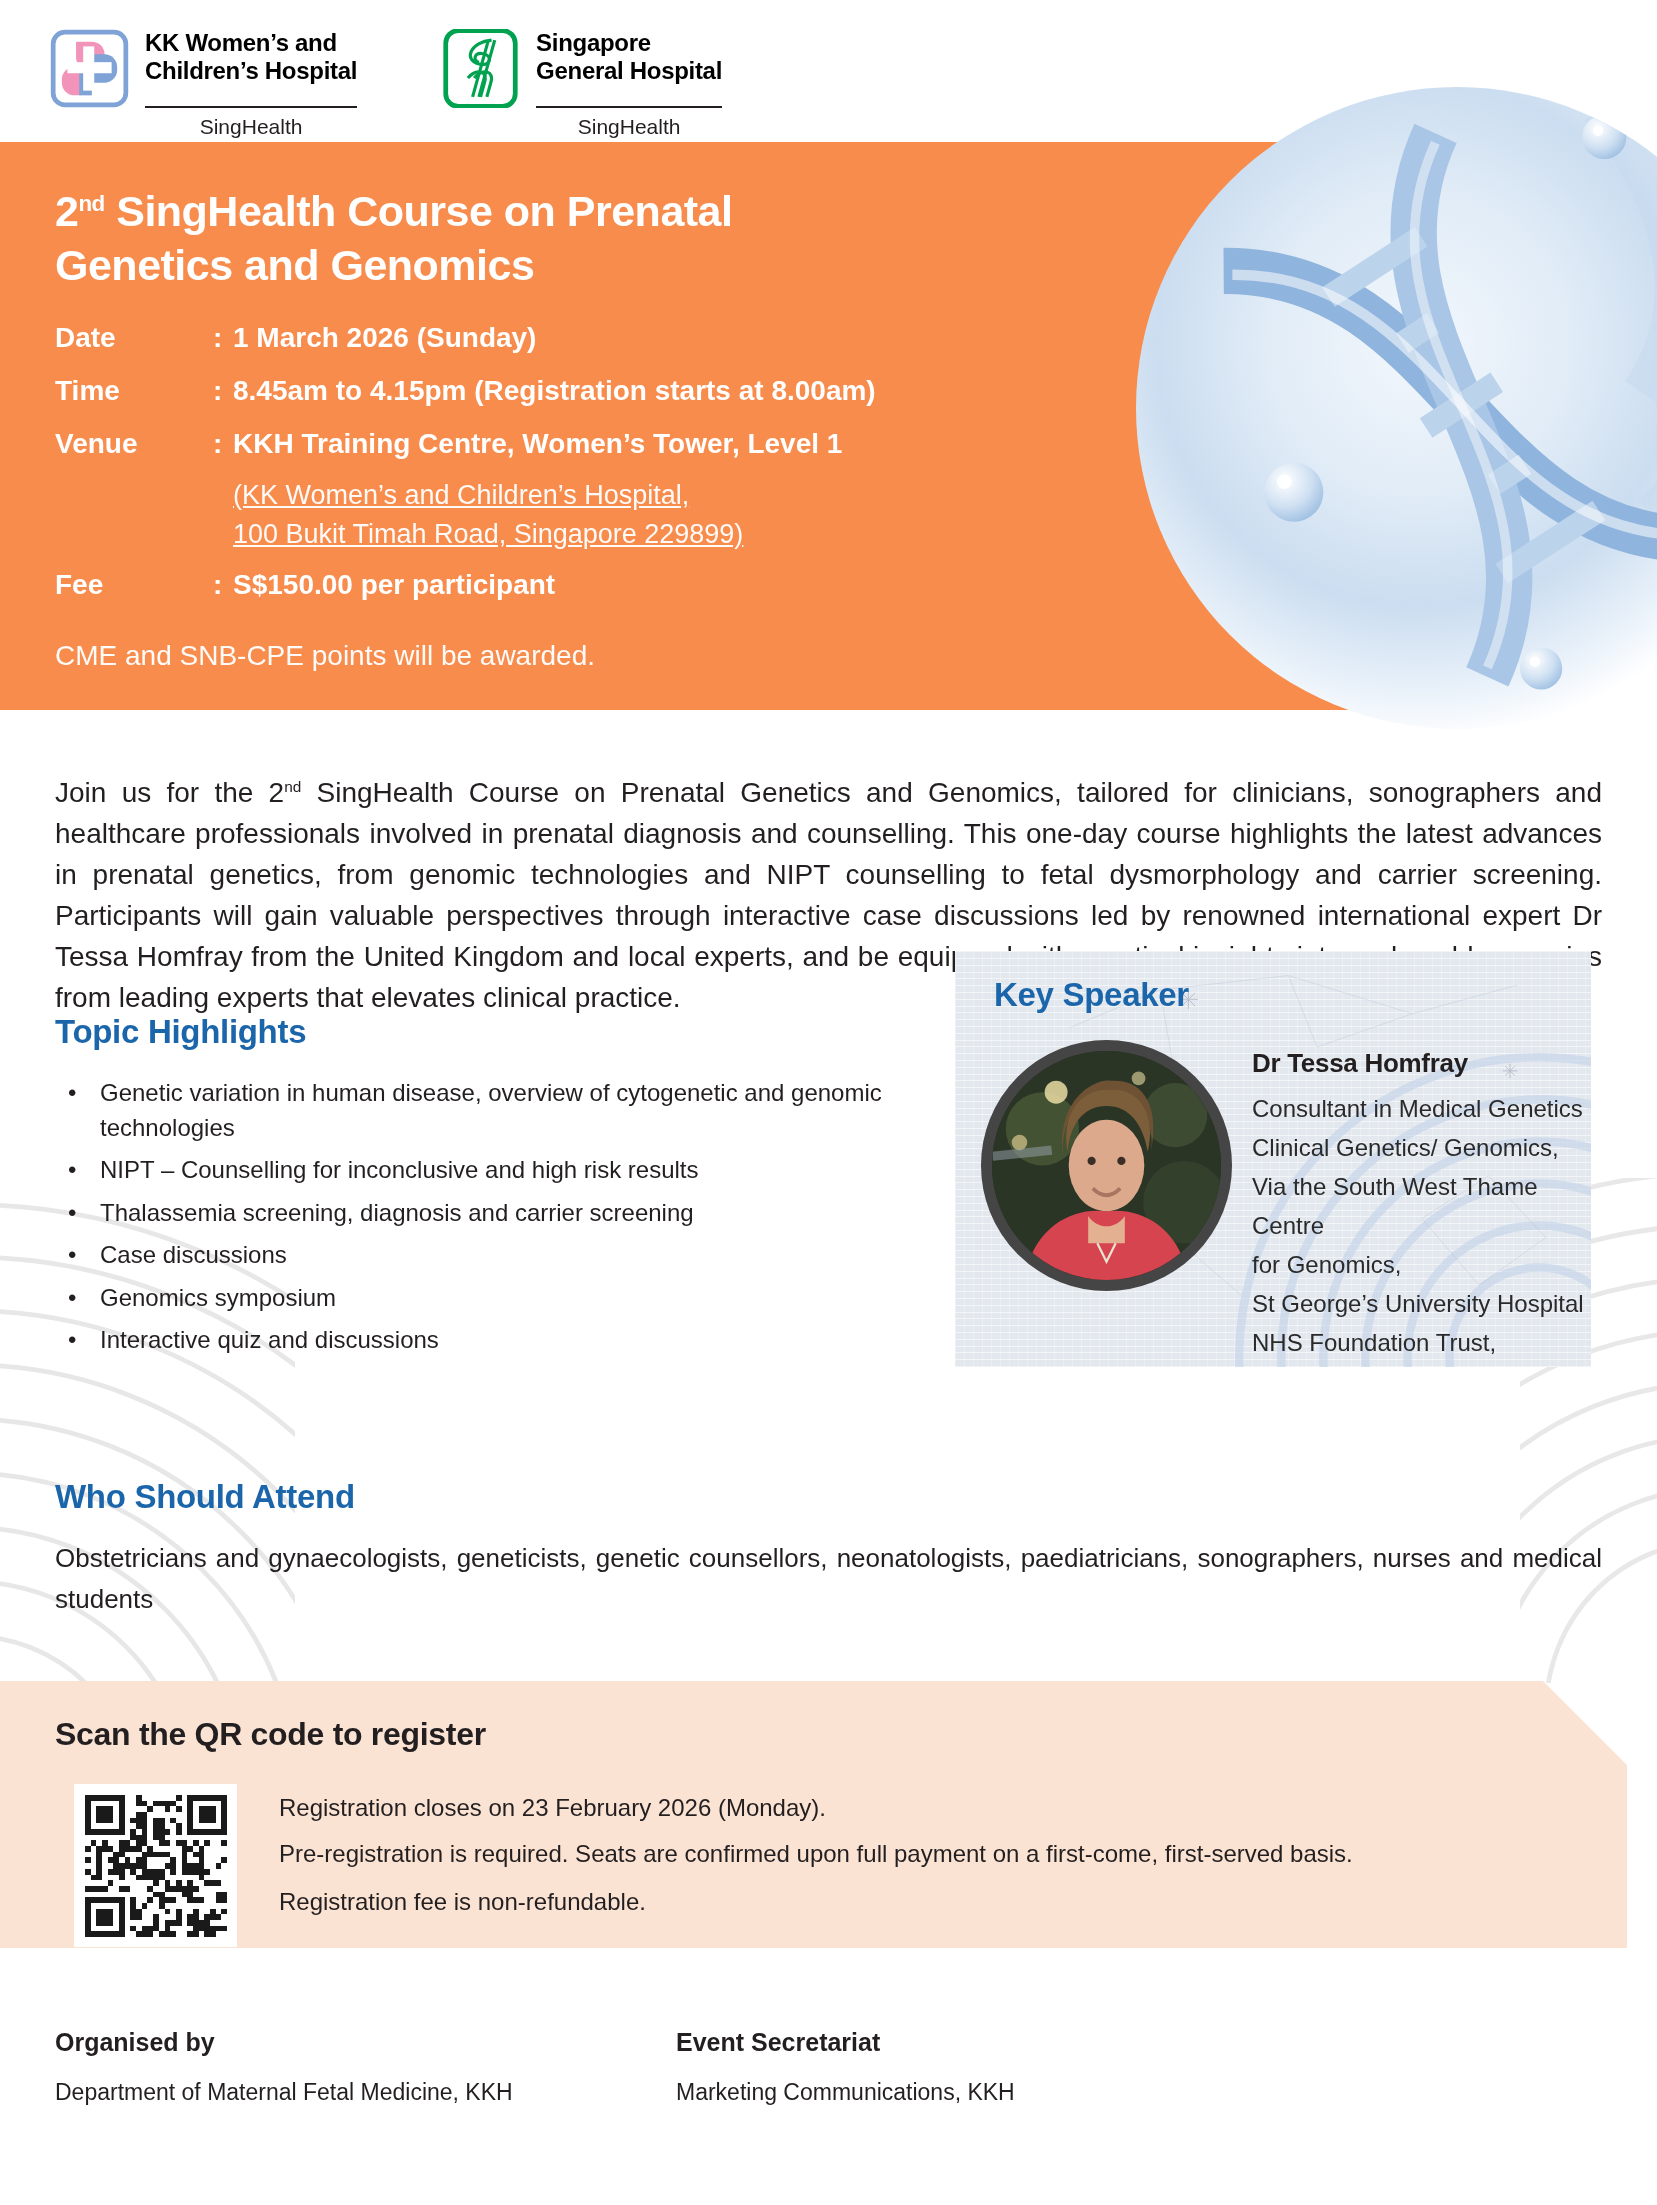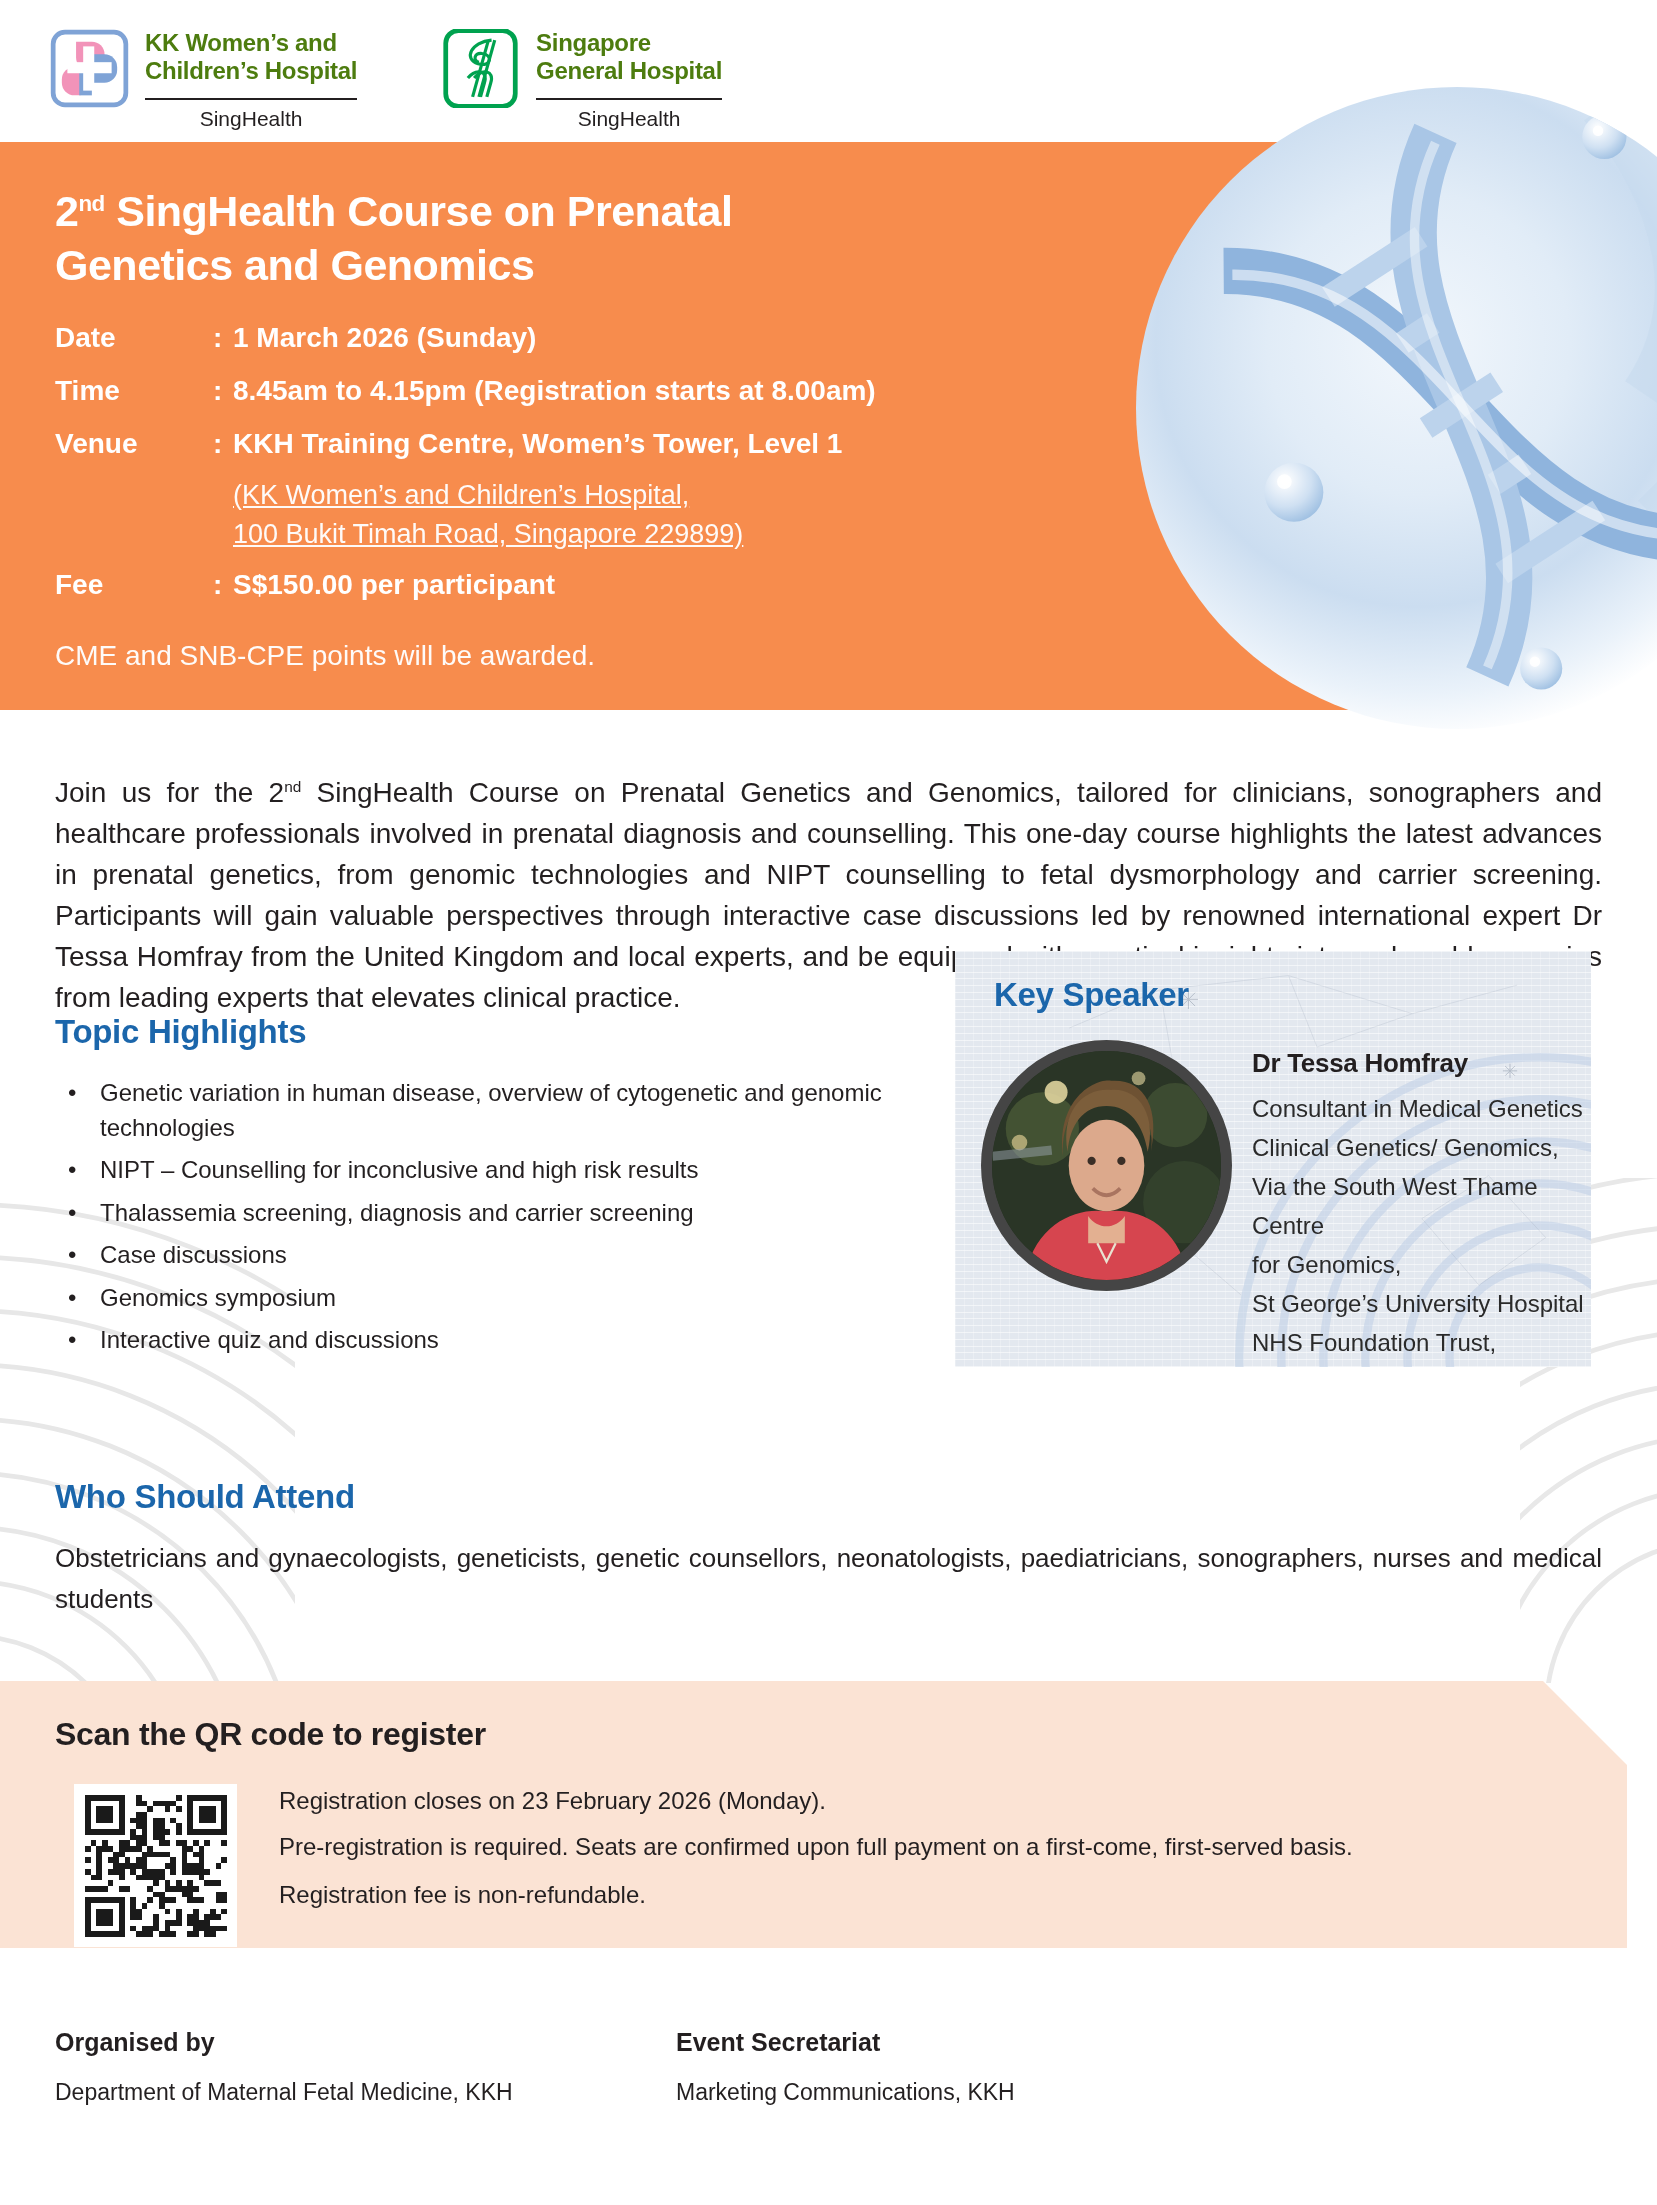--- a/index.html
+++ b/index.html
@@ -4,21 +4,21 @@
 <style>
   html,body{margin:0;padding:0;background:#ffffff;}
   .page{position:relative;width:1657px;height:2205px;background:#fff;overflow:hidden;
         font-family:"Liberation Sans", sans-serif;color:var(--text_dark,#231F20);}
 
   
   .logos{position:absolute;top:29px;left:50px;display:flex;gap:84px;z-index:6;}
   .logo{display:flex;gap:16px;align-items:flex-start;}
   .logo svg{width:79px;height:79px;flex:0 0 auto;}
   .logo-text .name{font-size:24px;font-weight:700;letter-spacing:-0.3px;line-height:1.16;
-                   color:#4d7c0f;border-bottom:2.6px solid #231F20;padding-bottom:13px;display:inline-block;}
+                   color:#000000;border-bottom:2.6px solid #231F20;padding-bottom:21px;display:inline-block;}
   .logo-text .sub{font-size:21px;font-weight:400;margin-top:7.4px;color:#231F20;text-align:center;}
 
   
   .banner-bg{position:absolute;left:0;top:142px;width:1657px;height:568px;background:var(--orange,#F78C4D);z-index:1;}
   .corner-white{position:absolute;background:#fff;z-index:2;}
   .corner-white.top{left:1457px;top:142px;width:200px;height:266px;}
   .corner-white.bottom{left:1457px;top:408px;width:200px;height:302px;}
   .dna-circle{position:absolute;left:1136px;top:87px;width:642px;height:642px;z-index:3;}
 
   .banner-content{position:absolute;left:55px;top:184px;width:1094px;z-index:5;color:#fff;}
@@ -70,21 +70,21 @@
   .attend{position:absolute;left:55px;top:1478px;width:1547px;z-index:4;}
   .attend p{margin:22px 0 0 0;font-size:26px;line-height:41px;text-align:justify;color:#231F20;}
 
   
   .register{position:absolute;left:0;top:1681px;width:1627px;height:267px;z-index:5;
             background:var(--peach,#FBE3D4);
             clip-path:polygon(0 0, calc(100% - 84px) 0, 100% 84px, 100% 100%, 0 100%);}
   .register .sec-heading{position:absolute;left:55px;top:35px;color:#231F20;font-size:32px;}
   .qr-tile{position:absolute;left:74px;top:103px;width:163px;height:163px;background:#fff;}
   .qr-tile svg{position:absolute;left:10.5px;top:10.5px;width:142px;height:142px;}
-  .reg-text{position:absolute;left:279px;top:105px;width:1305px;font-size:24px;line-height:30px;color:#231F20;}
+  .reg-text{position:absolute;left:279px;top:112px;width:1305px;font-size:24px;line-height:30px;color:#231F20;}
   .reg-text .l2{margin-top:16.3px;}
   .reg-text .l3{margin-top:17.4px;}
   .reg-text .l4{margin-top:33px;}
   .reg-text a{color:var(--link_teal,#46798F);text-decoration:underline;text-underline-offset:4.2px;}
 
   
   .footer{position:absolute;left:0;top:2028px;width:1657px;z-index:4;}
   .fcol{position:absolute;top:0;}
   .fcol.c1{left:55px;} .fcol.c2{left:676px;}
   .fcol .flabel{font-size:25px;font-weight:700;color:#231F20;}

